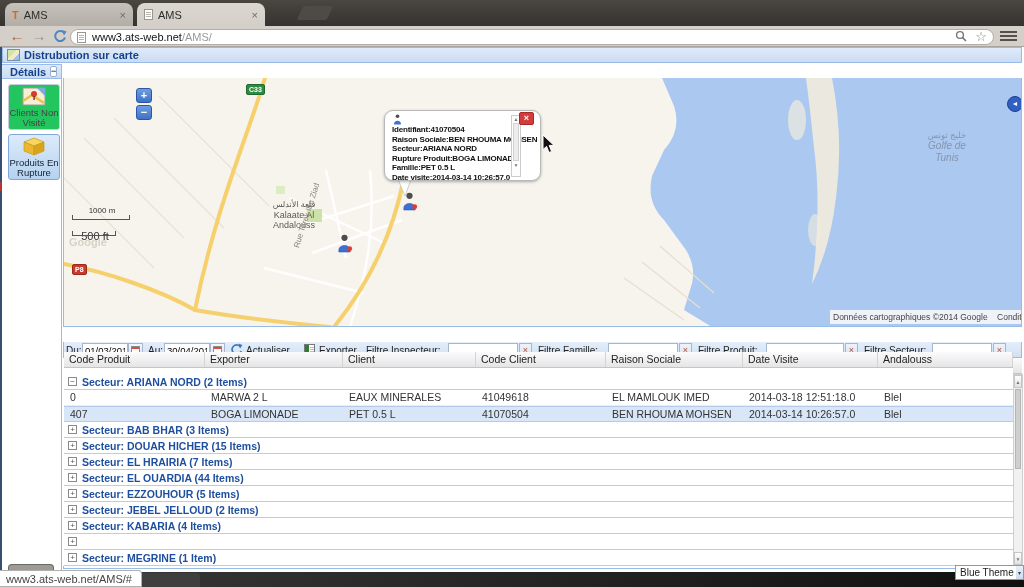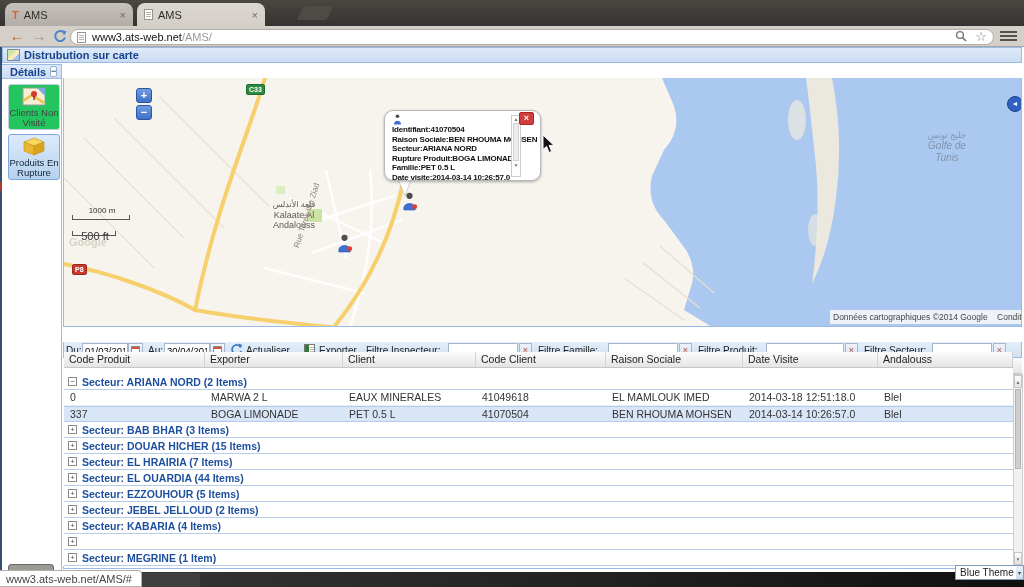--- a/index.html
+++ b/index.html
@@ -334,21 +334,21 @@
   <div class="abs grow" style="top:390px">
     <div>0</div>
     <div>MARWA 2 L</div>
     <div>EAUX MINERALES</div>
     <div>41049618</div>
     <div>EL MAMLOUK IMED</div>
     <div>2014-03-18 12:51:18.0</div>
     <div>Blel</div>
   </div>
   <div class="abs grow sel" style="top:406px">
-    <div>337</div>
+    <div>407</div>
     <div>BOGA LIMONADE</div>
     <div>PET 0.5 L</div>
     <div>41070504</div>
     <div>BEN RHOUMA MOHSEN</div>
     <div>2014-03-14 10:26:57.0</div>
     <div>Blel</div>
   </div>
 
   <div class="abs grprow" style="top:422px">
     <span class="expico">+</span>

